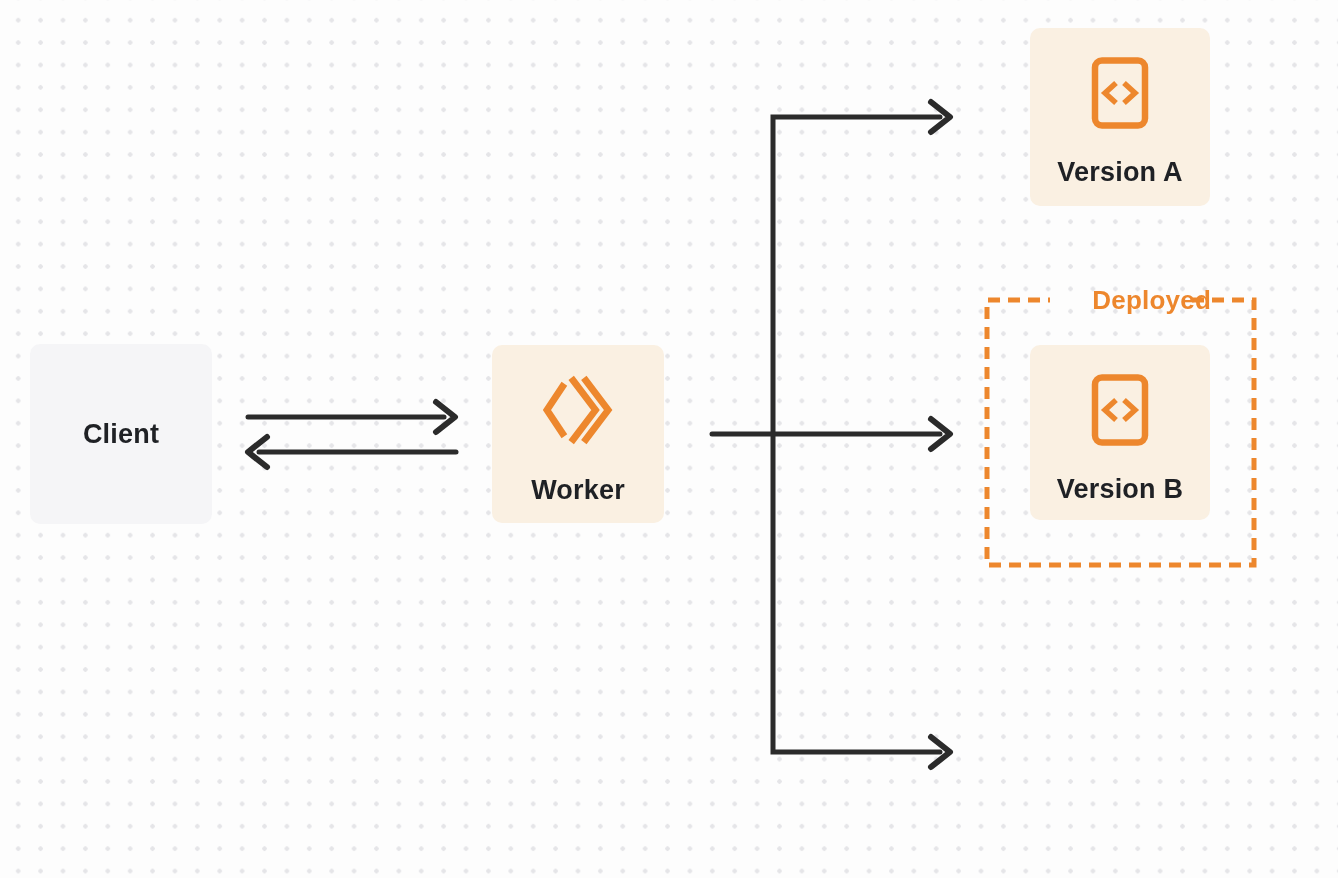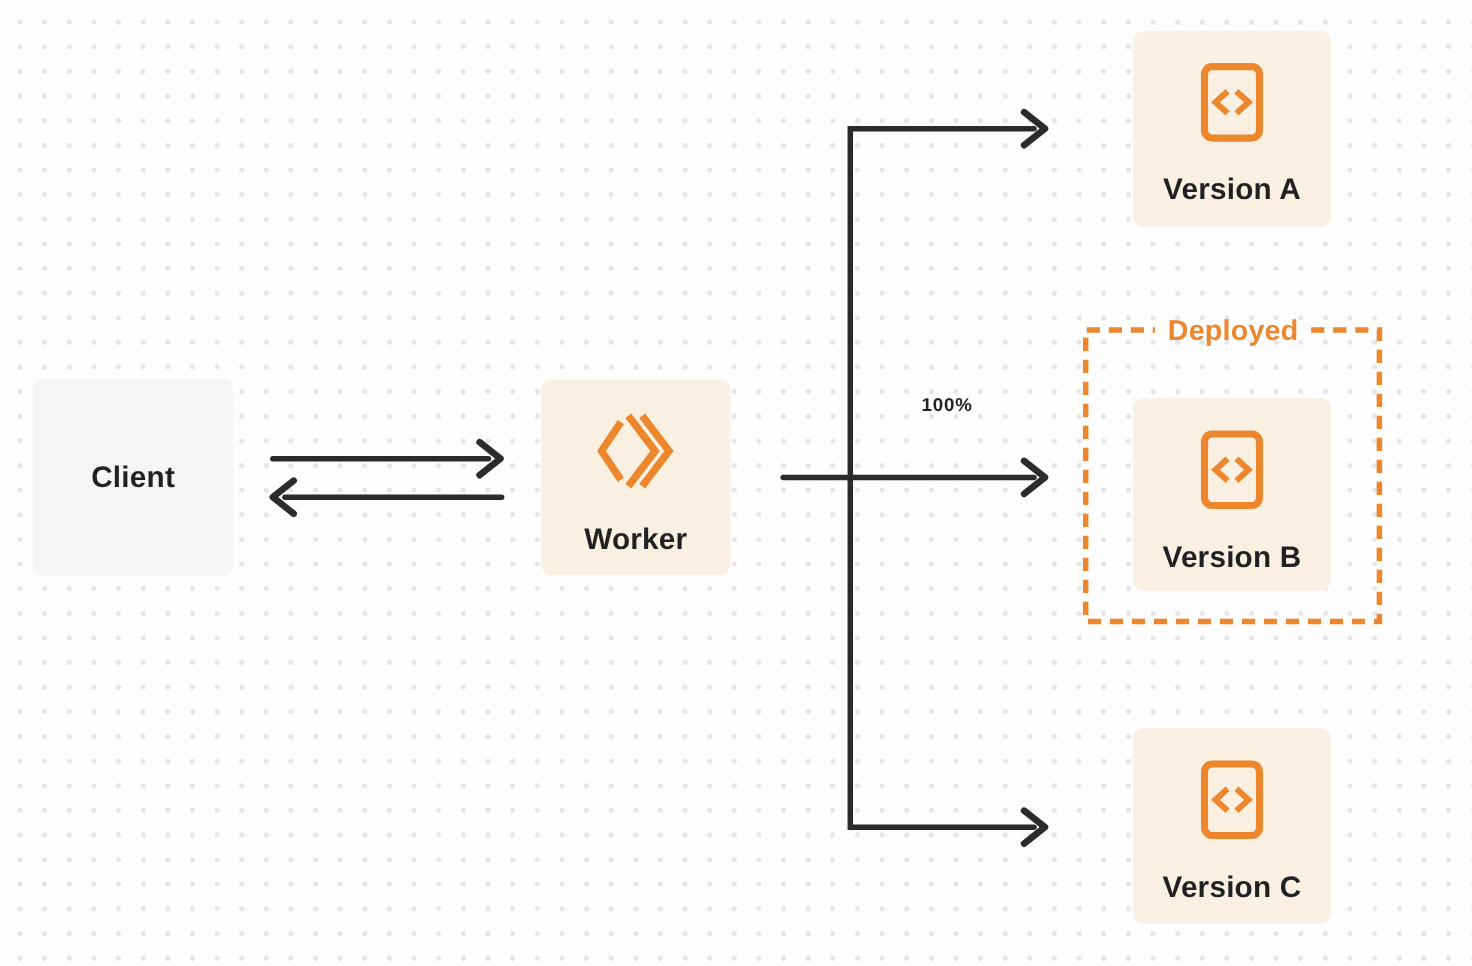--- a/index.html
+++ b/index.html
@@ -25,31 +25,31 @@
     letter-spacing:.2px;
   }
   .cream{background:#FAF0E2;}
   .gray{background:#F5F5F7;}
   #client{left:30px;top:344px;width:182px;height:180px;}
   #client .label{top:75px;}
   #worker{left:492px;top:345px;width:172px;height:178px;}
   #worker .label{top:130px;}
   .vbox{left:1030px;width:180px;height:178px;}
   #version-a{top:28px;}
-  #version-b{top:345px;height:175px;margin-top:17px;}
+  #version-b{top:345px;height:175px;}
   #version-c{top:662px;}
   .vbox .label{top:129px;}
   .node-icon{
     position:absolute;left:50%;transform:translateX(-50%);
   }
   .worker-logo{top:30px;}
   .file-icon{top:29px;}
   #deployed-label{
     position:absolute;left:1031px;top:286px;width:180px;height:28px;
-    text-align:center;font-weight:700;font-size:26px;line-height:28px;
+    text-align:right;font-weight:700;font-size:26px;line-height:28px;
     color:#ED872D;letter-spacing:.2px;
   }
   #traffic-label{
     position:absolute;left:781px;top:352px;width:160px;
     text-align:center;font-weight:700;font-size:17px;line-height:33px;
     color:#1F2125;letter-spacing:.8px;
   }
 </style>
 </head>
 <body>
@@ -108,30 +108,19 @@
     <svg class="node-icon file-icon" width="58" height="72" viewBox="0 0 58 72">
       <rect x="4" y="3.5" width="50" height="65" rx="7" fill="none" stroke="#ED872D" stroke-width="6.5"></rect>
       <g fill="none" stroke="#ED872D" stroke-width="5.5" stroke-linecap="butt" stroke-linejoin="miter">
         <path d="M25,26 L14,36 L25,46"></path>
         <path d="M33,26 L44,36 L33,46"></path>
       </g>
     </svg>
     <div class="label">Version B</div>
   </div>
 
-  <div class="node cream vbox" id="version-c">
-    <svg class="node-icon file-icon" width="58" height="72" viewBox="0 0 58 72">
-      <rect x="4" y="3.5" width="50" height="65" rx="7" fill="none" stroke="#ED872D" stroke-width="6.5"></rect>
-      <g fill="none" stroke="#ED872D" stroke-width="5.5" stroke-linecap="butt" stroke-linejoin="miter">
-        <path d="M25,26 L14,36 L25,46"></path>
-        <path d="M33,26 L44,36 L33,46"></path>
-      </g>
-    </svg>
-    <div class="label">Version C</div>
-  </div>
 
   <div id="deployed-label">Deployed</div>
 
   <div id="traffic-label">
-    <div>100%</div>
   </div>
 
 </div>
 
 </body></html>

